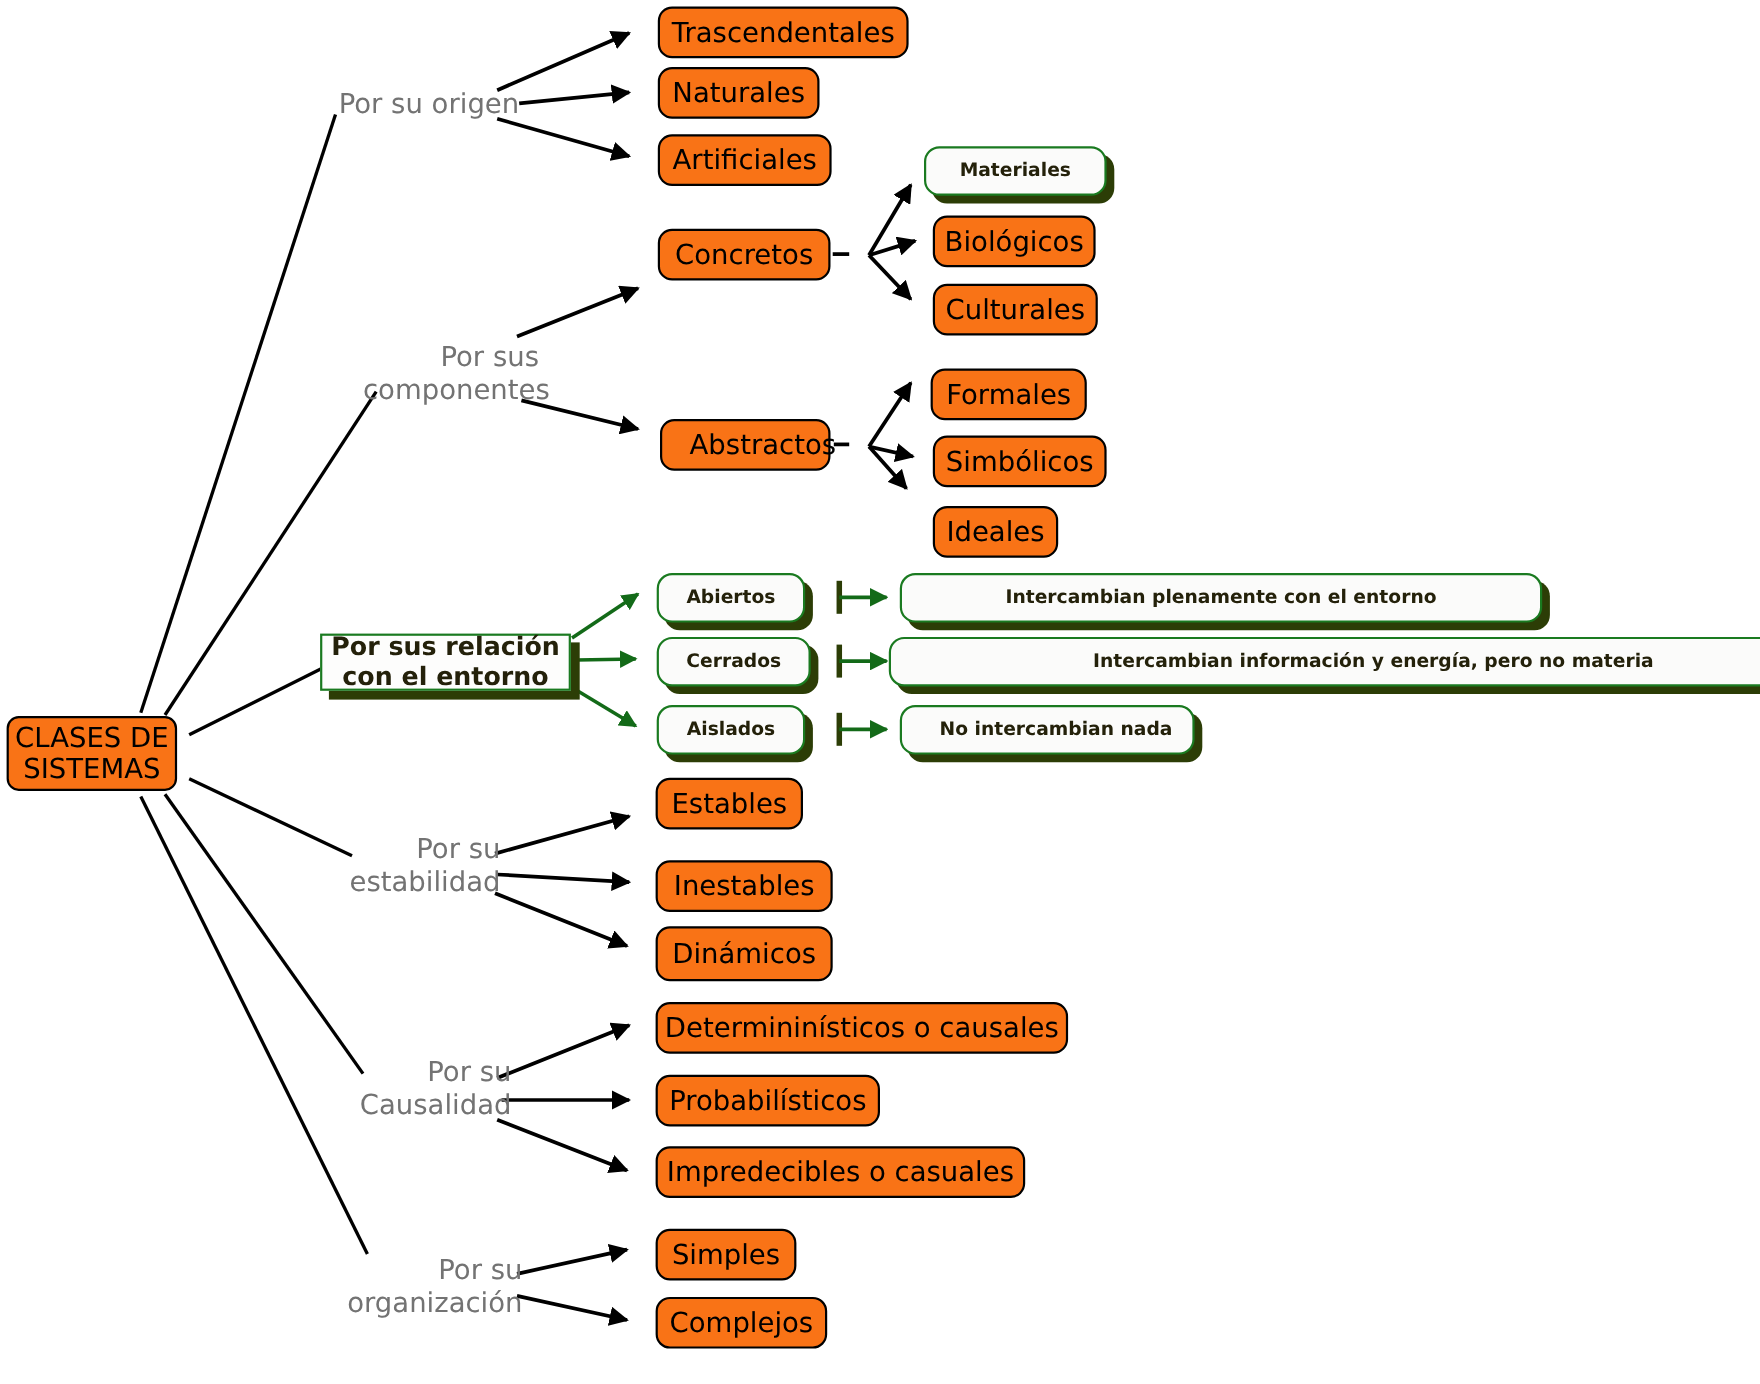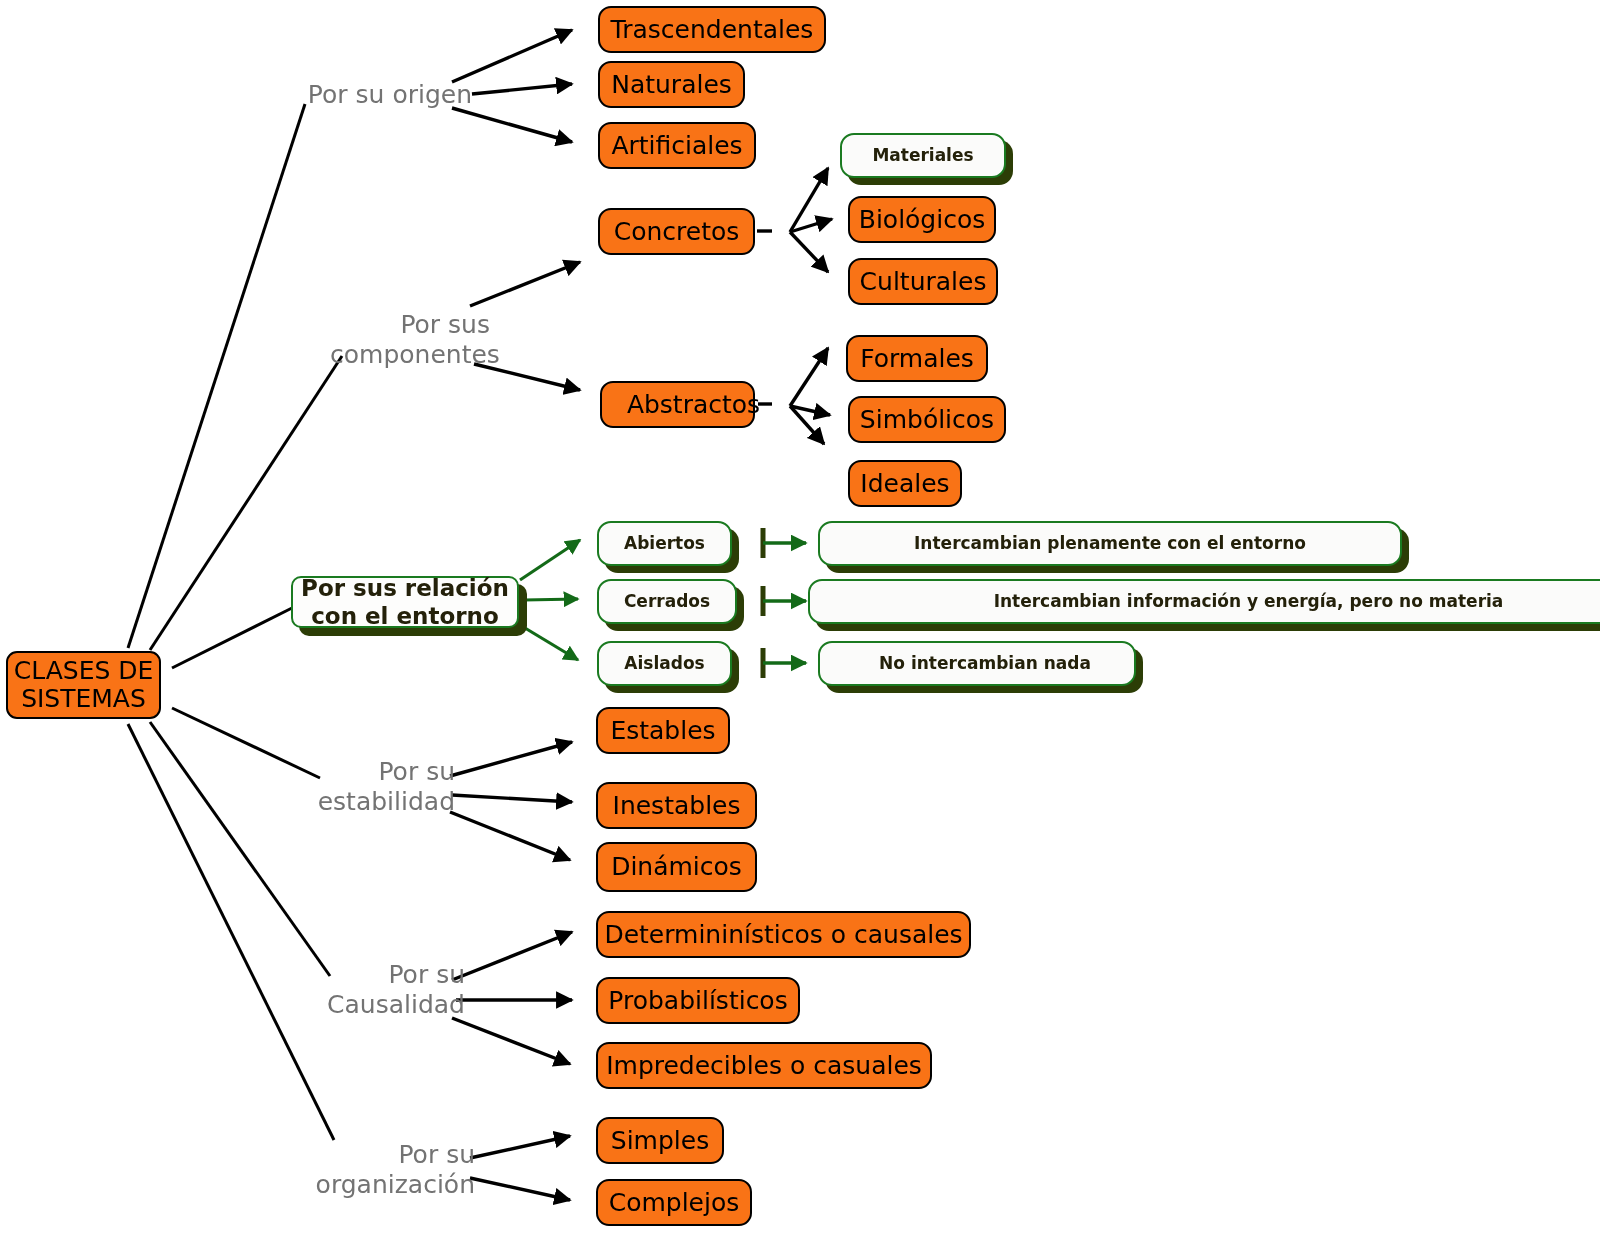--- a/index.html
+++ b/index.html
@@ -178,21 +178,21 @@
   </svg>
 
   <div class="node plain root" style="left:6px; top:651px; width:155px; height:68px;">CLASES DE
 SISTEMAS</div>
 
   <div class="caption" style="left:300px; top:80px; width:172px;">Por su origen</div>
 
   <div class="caption" style="left:330px; top:310px; width:160px;">Por sus
 componentes</div>
 
-  <div class="node greenrect" style="left:291px; top:576px; width:228px; height:52px; flex-direction:column;border-radius:10px;">Por sus relación
+  <div class="node greenrect" style="left:291px; top:576px; width:228px; height:52px; flex-direction:column;">Por sus relación
 con el entorno</div>
 
   <div class="caption" style="left:305px; top:757px; width:150px;">Por su
 estabilidad</div>
 
   <div class="caption" style="left:315px; top:960px; width:150px;">Por su
 Causalidad</div>
 
   <div class="caption" style="left:300px; top:1140px; width:175px;">Por su
 organización</div>
@@ -222,21 +222,21 @@
   <div class="node green" style="left:597px; top:521px; width:135px; height:45px;">Abiertos</div>
 
   <div class="node green" style="left:597px; top:579px; width:140px; height:45px;">Cerrados</div>
 
   <div class="node green" style="left:597px; top:641px; width:135px; height:45px;">Aislados</div>
 
   <div class="node green" style="left:818px; top:521px; width:584px; height:45px;">Intercambian plenamente con el entorno</div>
 
   <div class="node green" style="left:808px; top:579px; width:881px; height:45px;">Intercambian información y energía, pero no materia</div>
 
-  <div class="node green" style="left:818px; top:641px; width:318px; height:45px;padding-left:16px;">No intercambian nada</div>
+  <div class="node green" style="left:818px; top:641px; width:268px; height:45px;padding-left:16px;">No intercambian nada</div>
 
   <div class="node plain" style="left:596px; top:707px; width:134px; height:47px;">Estables</div>
 
   <div class="node plain" style="left:596px; top:782px; width:161px; height:47px;">Inestables</div>
 
   <div class="node plain" style="left:596px; top:842px; width:161px; height:50px;">Dinámicos</div>
 
   <div class="node plain" style="left:596px; top:911px; width:375px; height:47px;">Determininísticos o causales</div>
 
   <div class="node plain" style="left:596px; top:977px; width:204px; height:47px;">Probabilísticos</div>

